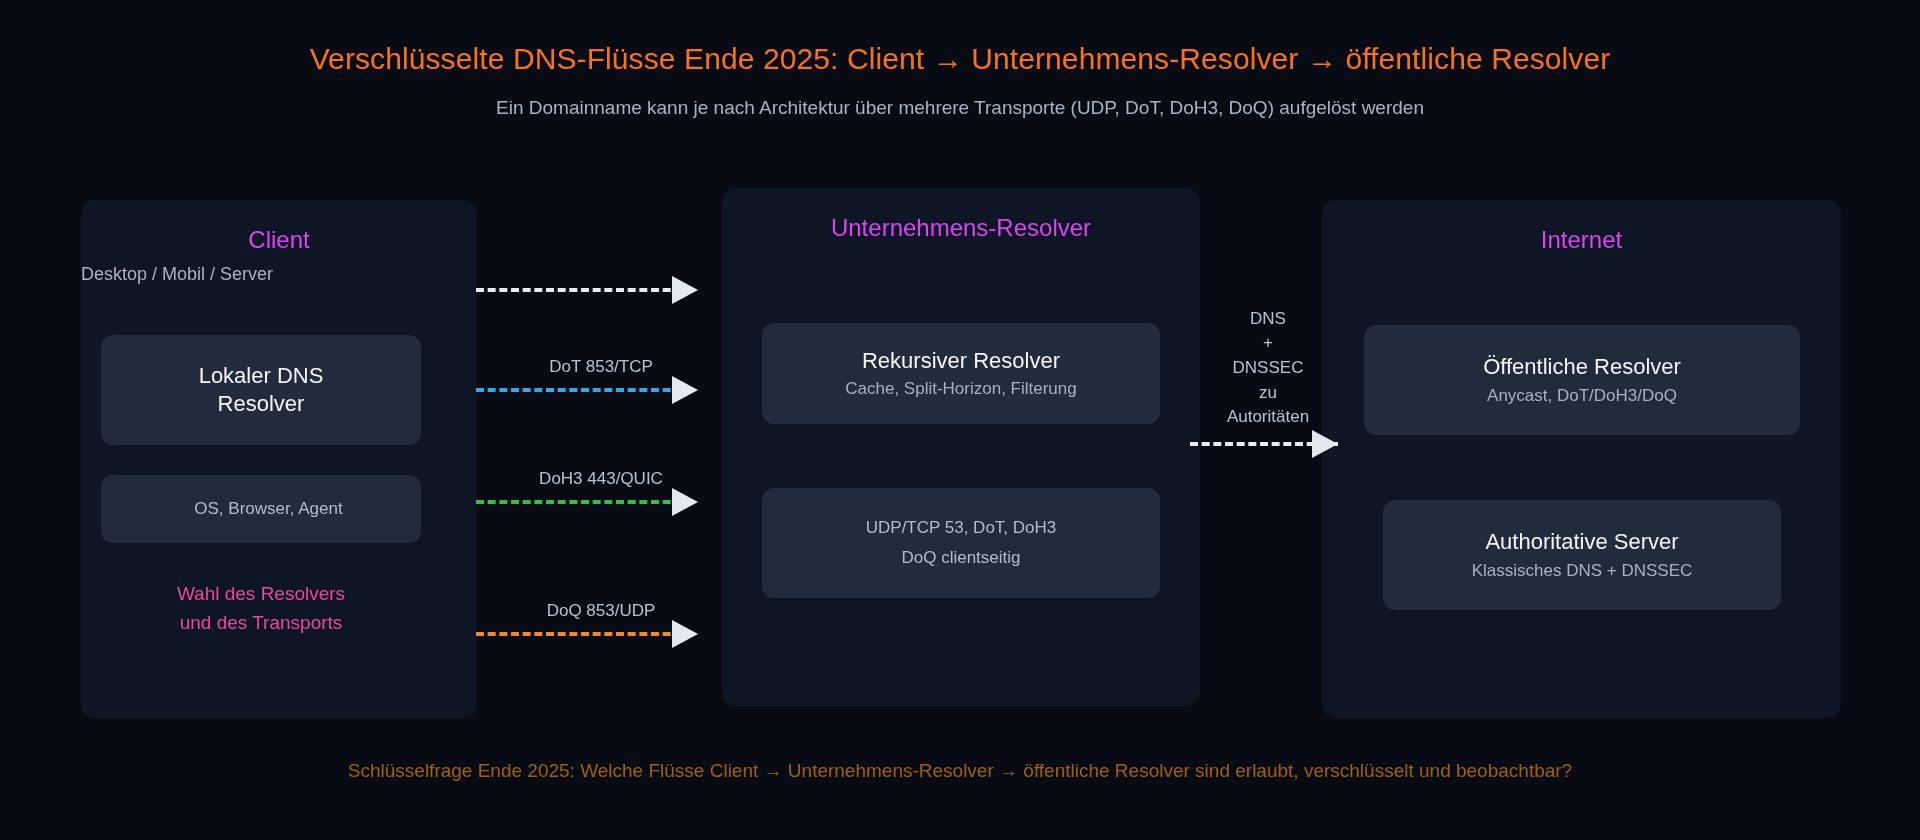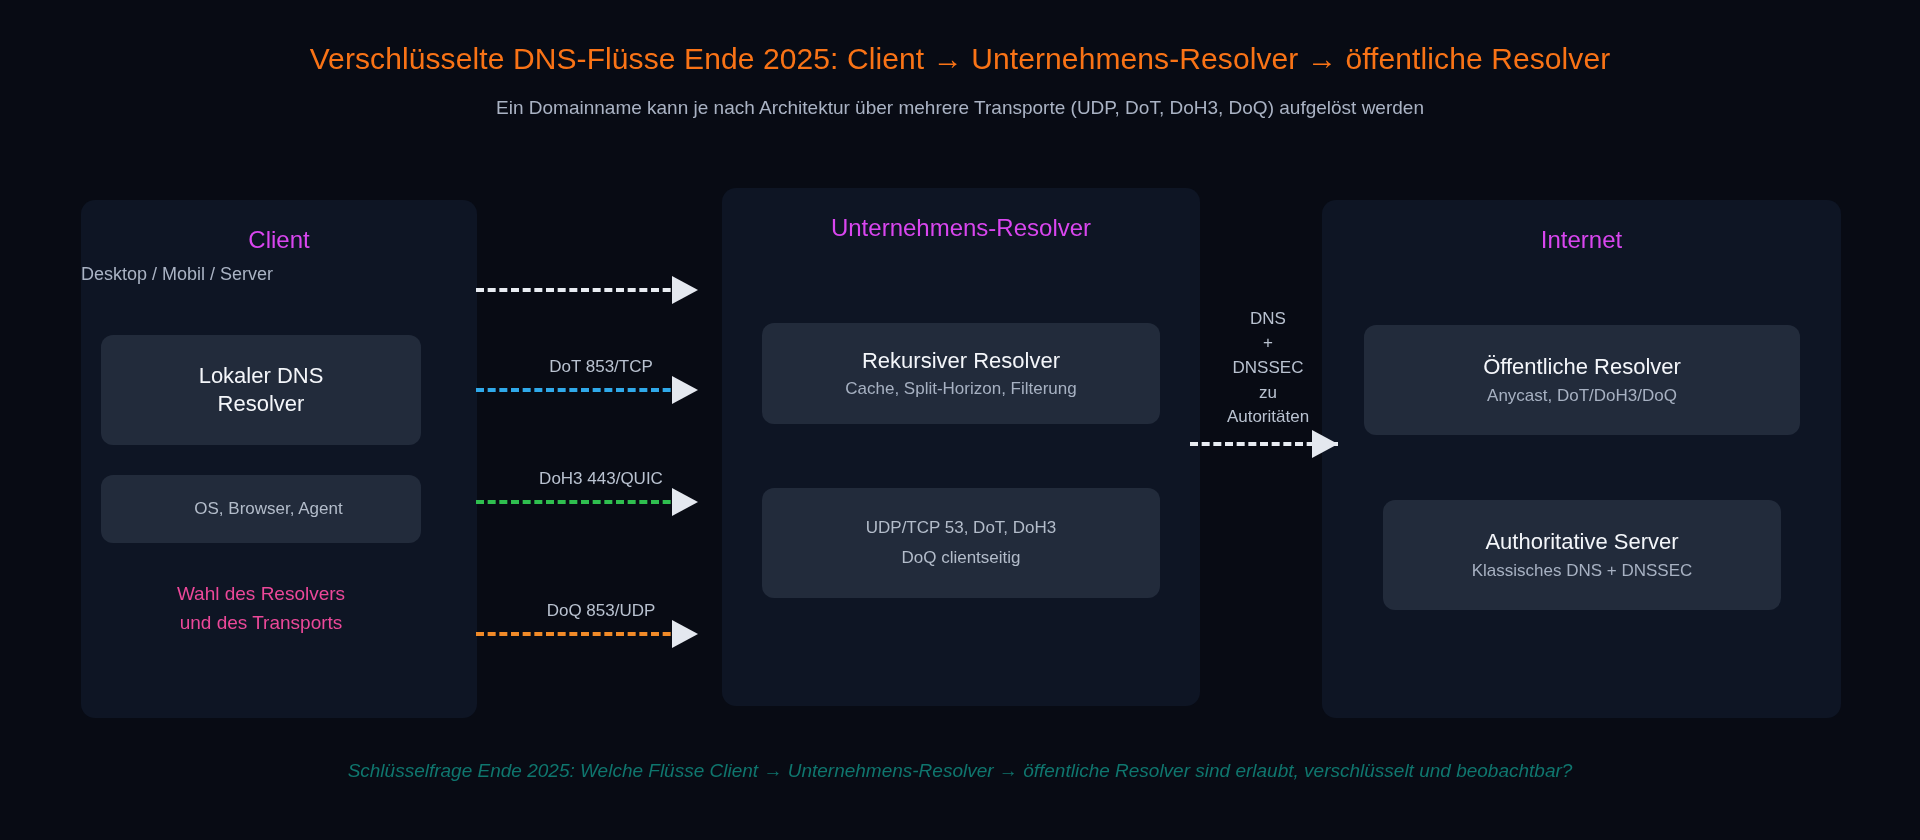--- a/index.html
+++ b/index.html
@@ -133,24 +133,23 @@
     border-left: 26px solid #e4e8ef;
   }
 
   
   .footer {
     position: absolute;
     top: 760px;
     left: 0;
     width: 1920px;
     text-align: center;
-    color: #0f766e;
+    color: #a16207;
     font-size: 19px;
     white-space: nowrap;
-    font-style: italic;
   }
 </style>
 </head>
 <body>
 
 <div id="canvas">
 
   <div class="title">Verschlüsselte DNS-Flüsse Ende 2025: Client → Unternehmens-Resolver → öffentliche Resolver</div>
   <div class="subtitle">Ein Domainname kann je nach Architektur über mehrere Transporte (UDP, DoT, DoH3, DoQ) aufgelöst werden</div>
 

